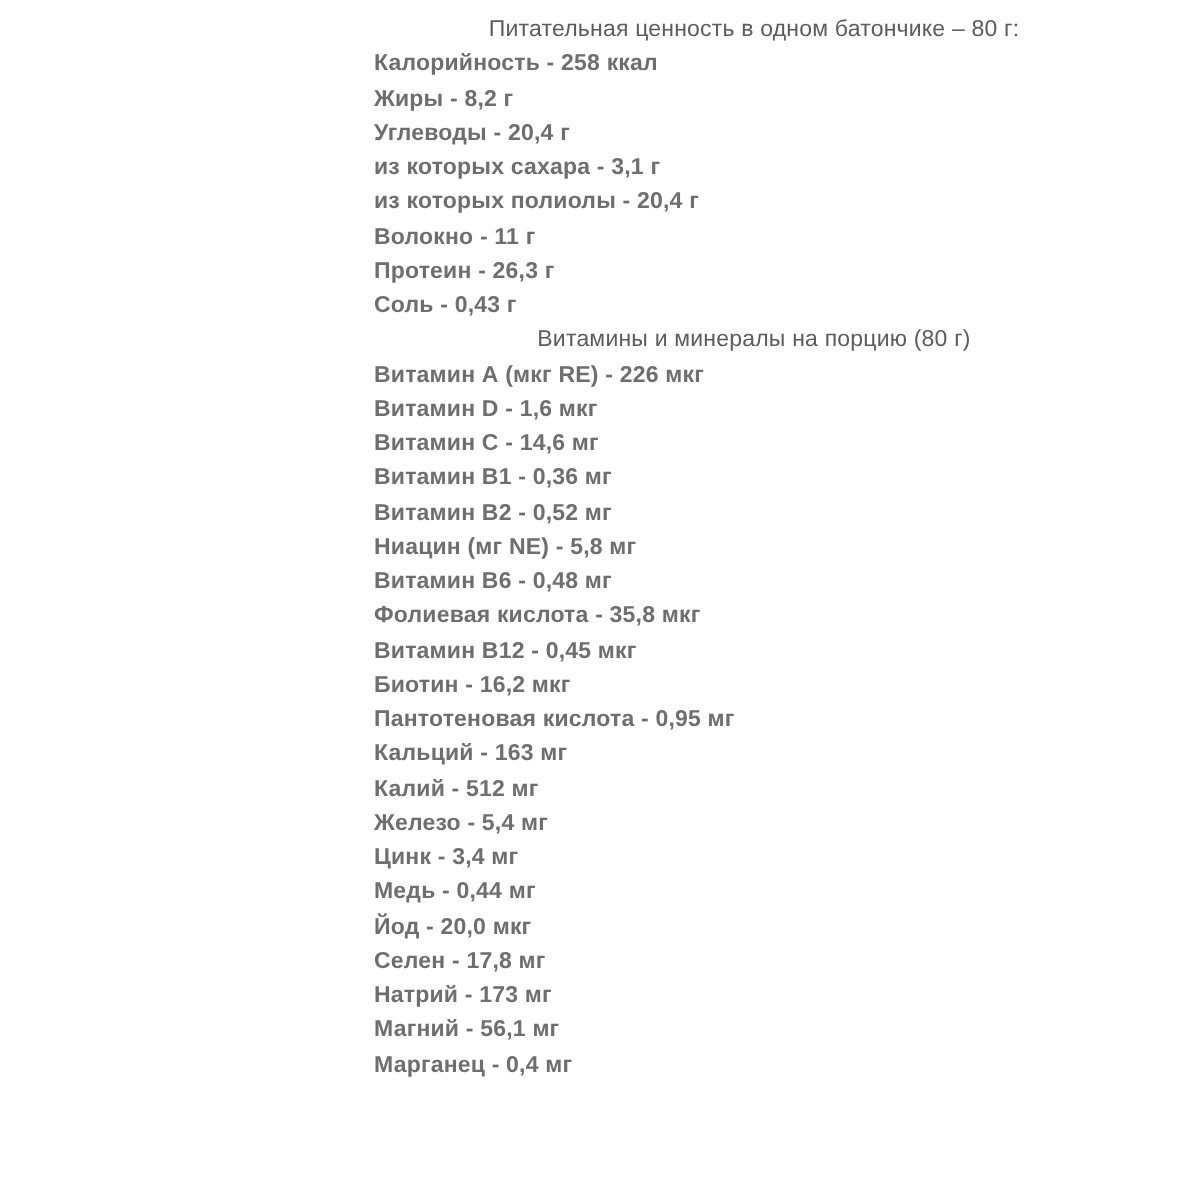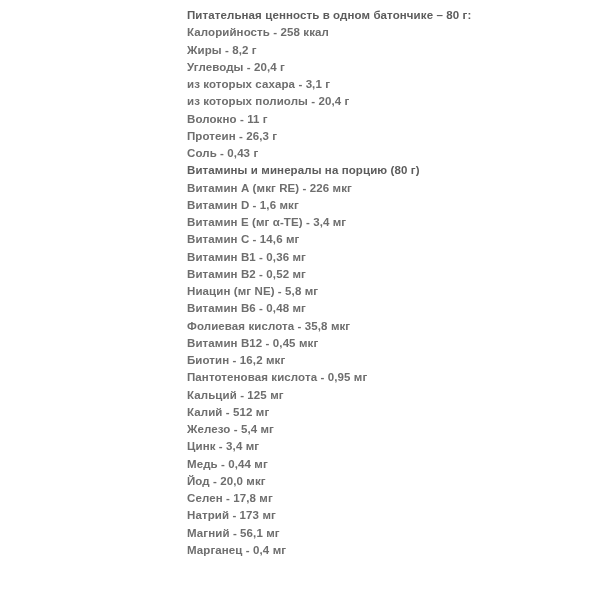--- a/index.html
+++ b/index.html
@@ -22,51 +22,51 @@
   }
   .line {
     font-size: 11.5px;
     line-height: 17.25px;
     color: #6e6e6e;
     letter-spacing: 0.1px;
     white-space: nowrap;
     font-weight: bold;
   }
   .line.bold {
-    font-weight: bold;
+    font-weight: normal;
     color: #5c5c5c;
+    text-align: center;
   }
 </style>
 </head>
 <body>
 
 <div class="nutrition-list" id="nutrition-list">
     <div class="line bold">Питательная ценность в одном батончике – 80 г:</div>
     <div class="line">Калорийность - 258 ккал</div>
     <div class="line">Жиры - 8,2 г</div>
     <div class="line">Углеводы - 20,4 г</div>
     <div class="line">из которых сахара - 3,1 г</div>
     <div class="line">из которых полиолы - 20,4 г</div>
     <div class="line">Волокно - 11 г</div>
     <div class="line">Протеин - 26,3 г</div>
     <div class="line">Соль - 0,43 г</div>
     <div class="line bold">Витамины и минералы на порцию (80 г)</div>
     <div class="line">Витамин А (мкг RE) - 226 мкг</div>
     <div class="line">Витамин D - 1,6 мкг</div>
-    <div class="line">Витамин E (мг α-TE) - 3,4 мг</div>
     <div class="line">Витамин C - 14,6 мг</div>
     <div class="line">Витамин B1 - 0,36 мг</div>
     <div class="line">Витамин B2 - 0,52 мг</div>
     <div class="line">Ниацин (мг NE) - 5,8 мг</div>
     <div class="line">Витамин B6 - 0,48 мг</div>
     <div class="line">Фолиевая кислота - 35,8 мкг</div>
     <div class="line">Витамин B12 - 0,45 мкг</div>
     <div class="line">Биотин - 16,2 мкг</div>
     <div class="line">Пантотеновая кислота - 0,95 мг</div>
-    <div class="line">Кальций - 125 мг</div>
+    <div class="line">Кальций - 163 мг</div>
     <div class="line">Калий - 512 мг</div>
     <div class="line">Железо - 5,4 мг</div>
     <div class="line">Цинк - 3,4 мг</div>
     <div class="line">Медь - 0,44 мг</div>
     <div class="line">Йод - 20,0 мкг</div>
     <div class="line">Селен - 17,8 мг</div>
     <div class="line">Натрий - 173 мг</div>
     <div class="line">Магний - 56,1 мг</div>
     <div class="line">Марганец - 0,4 мг</div>
   </div>

